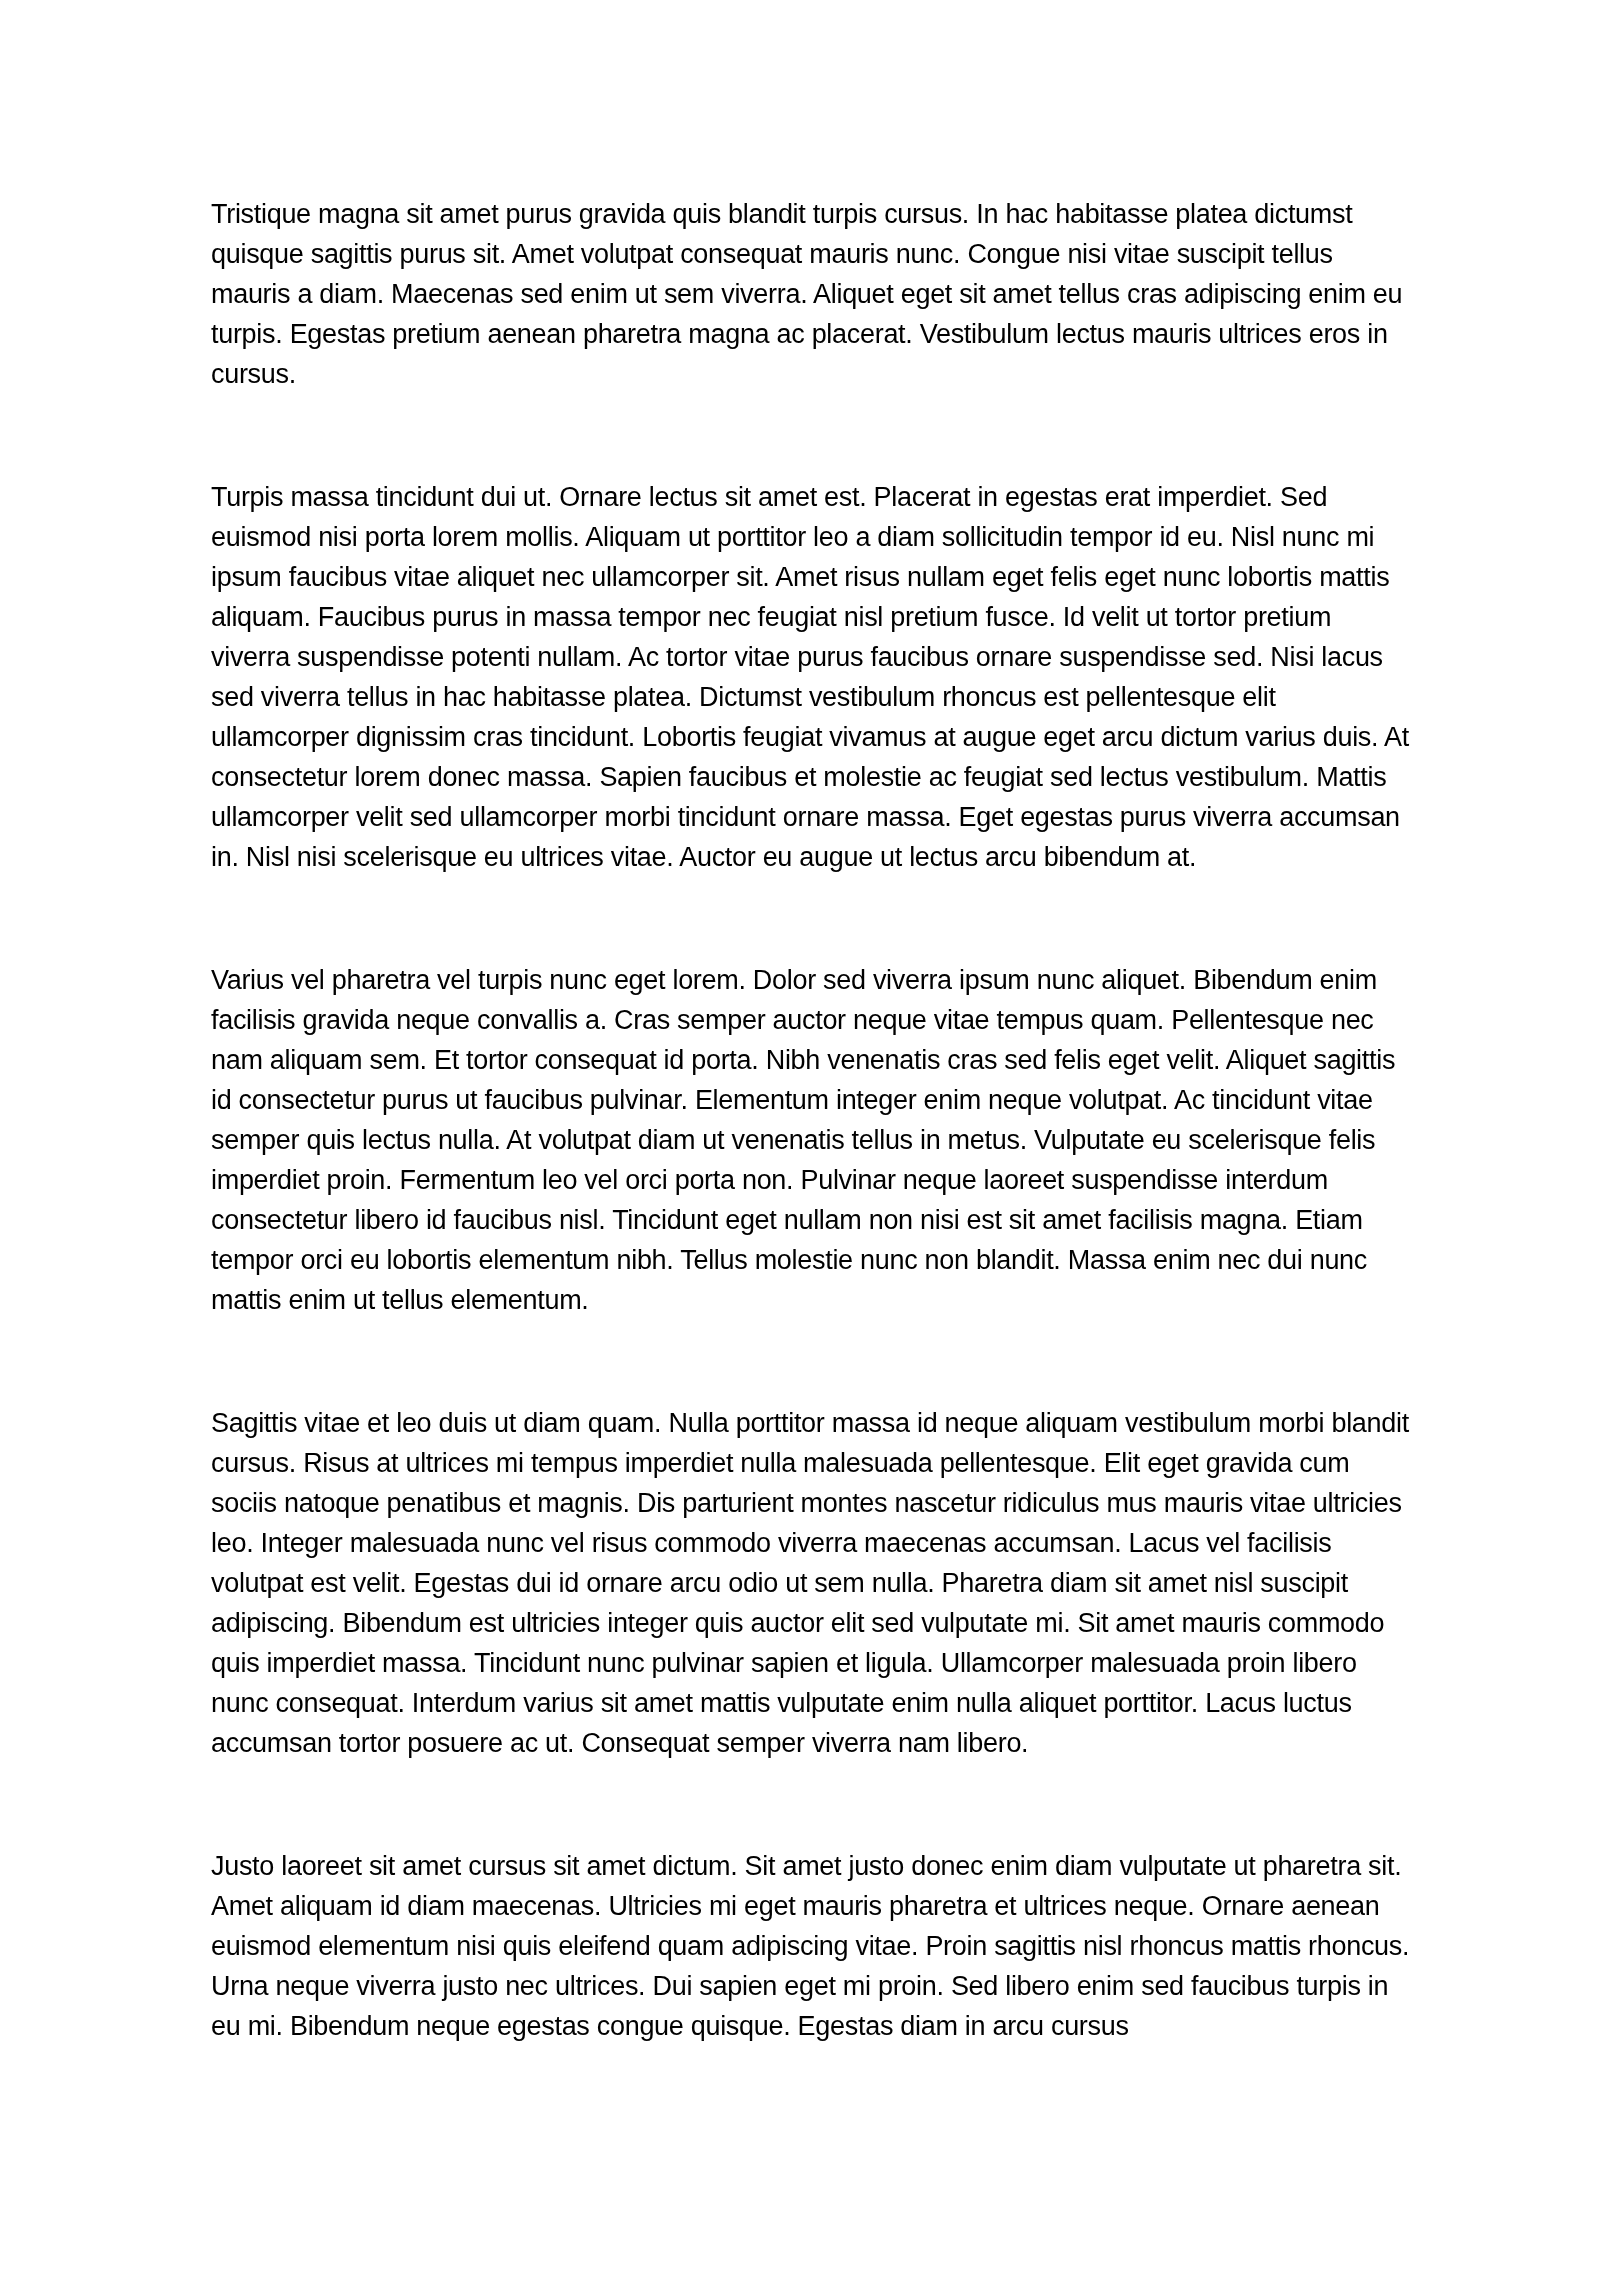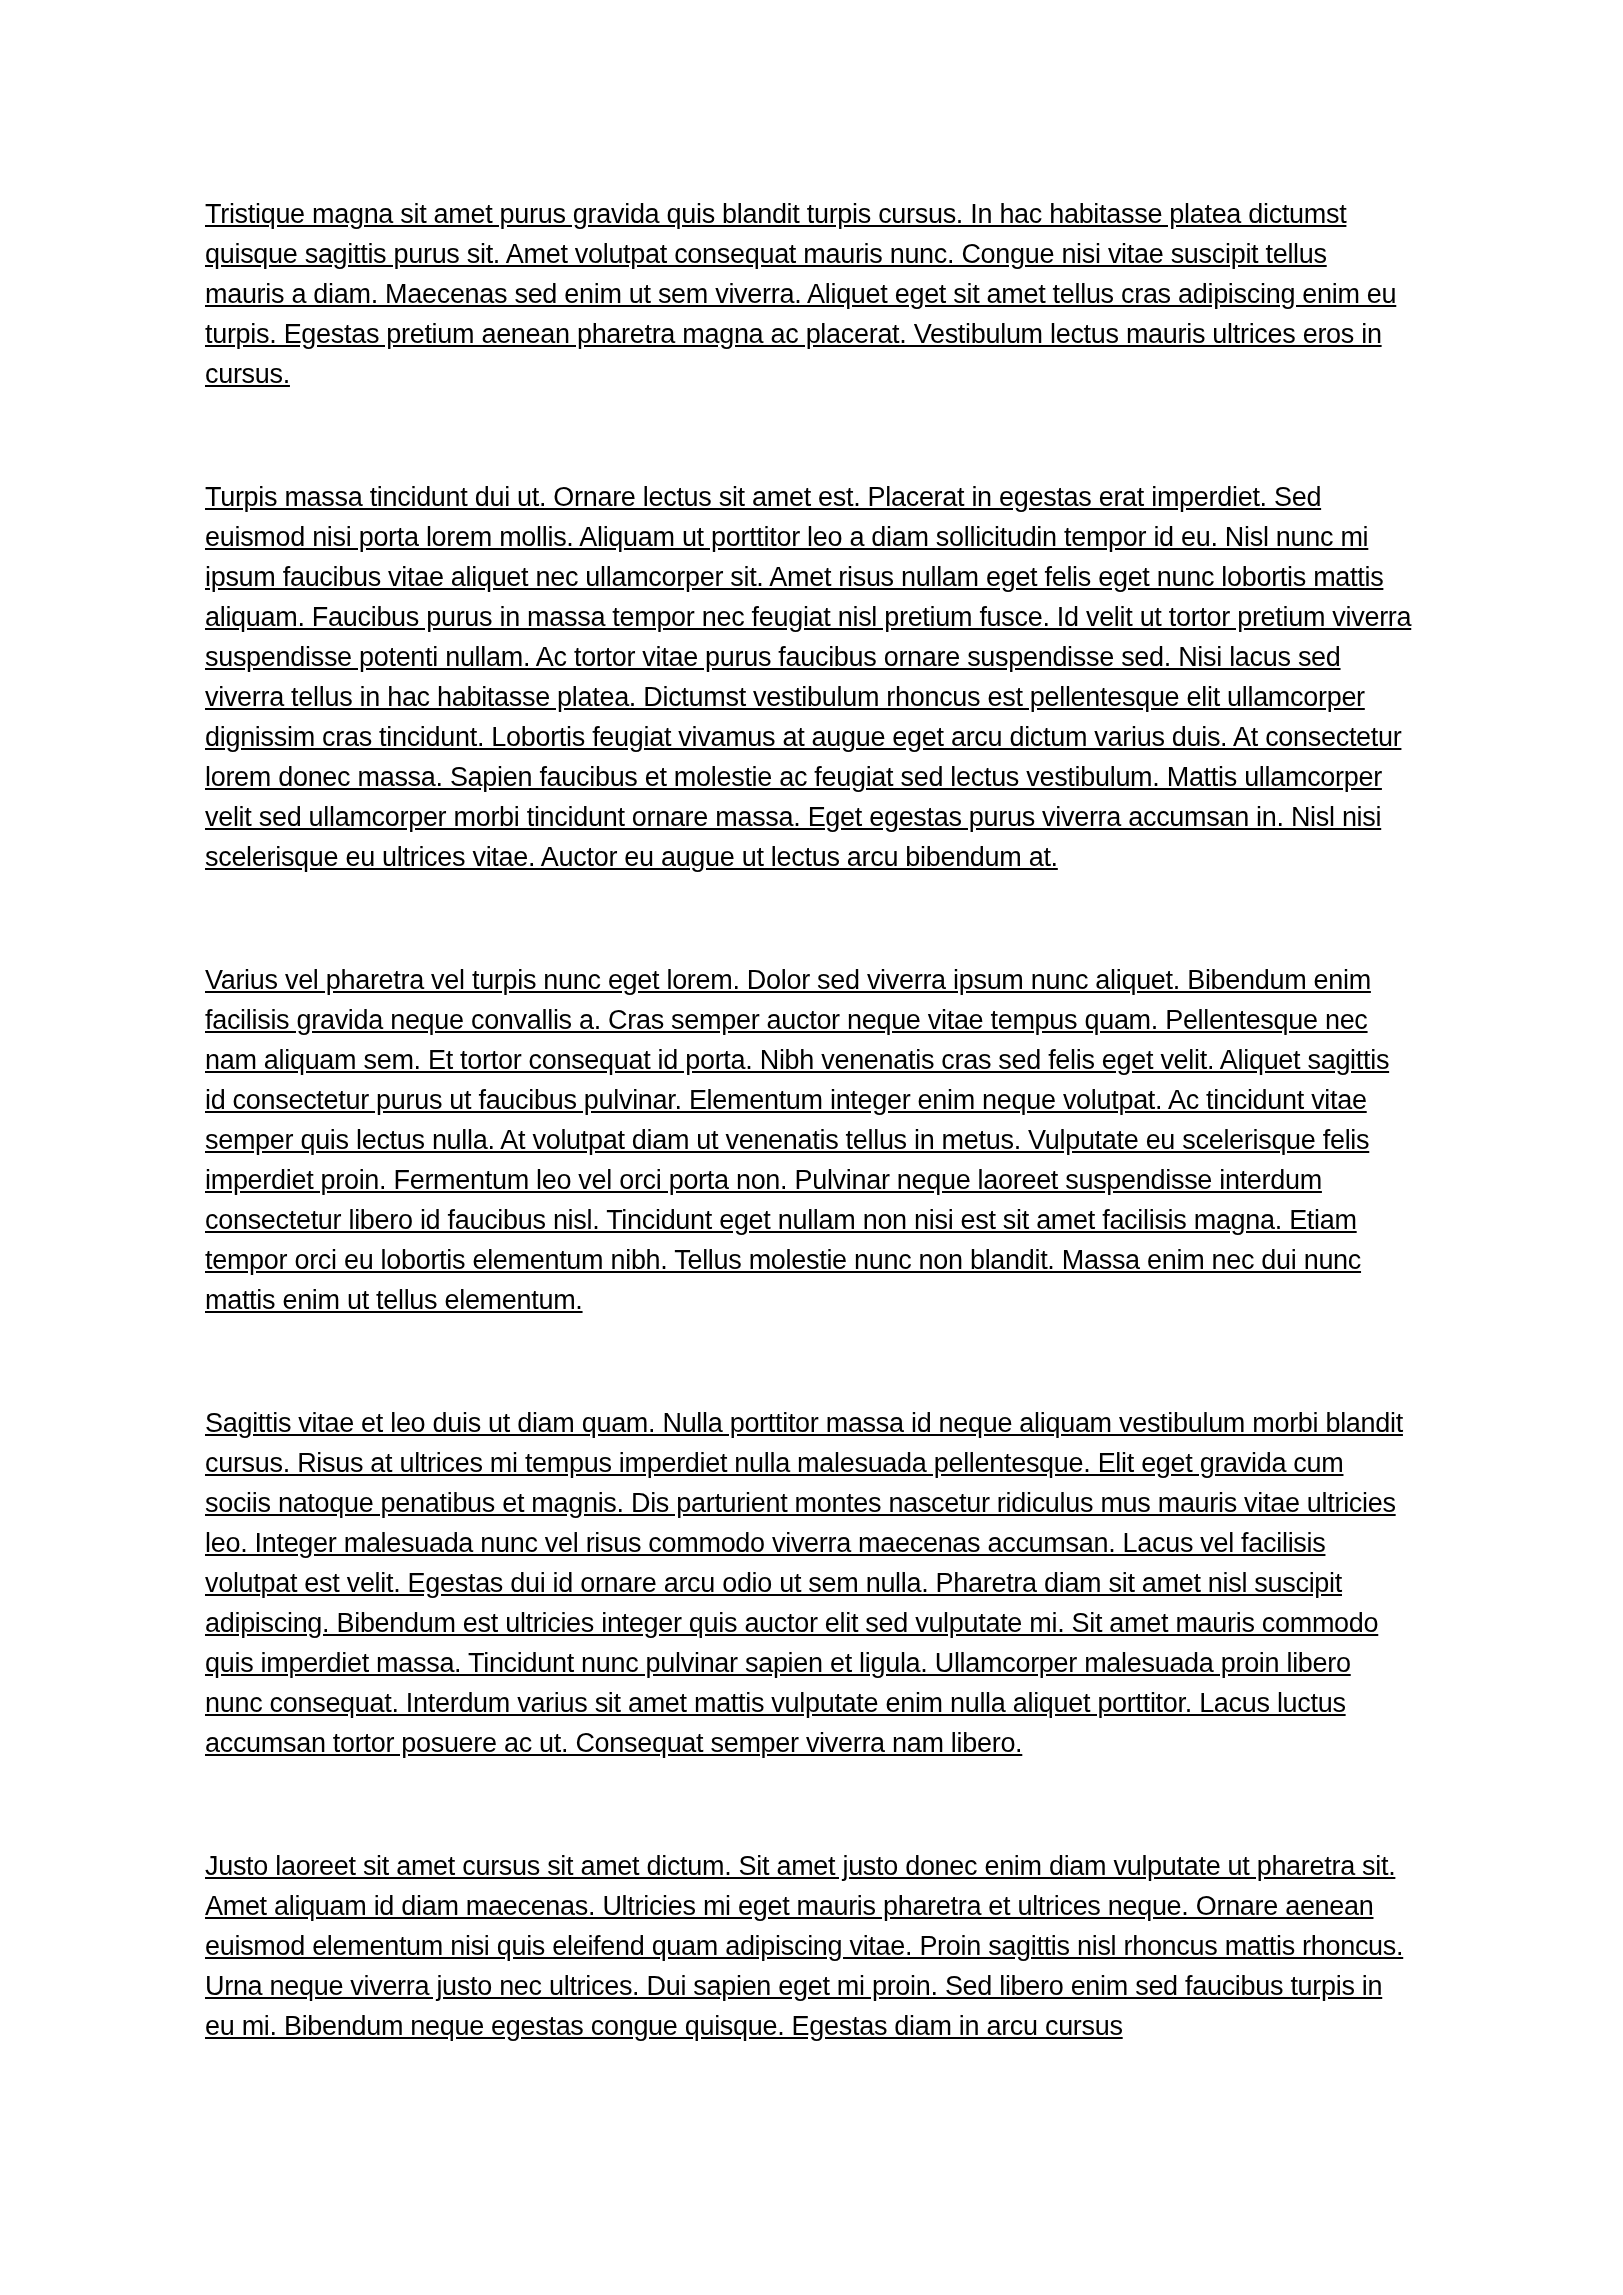--- a/index.html
+++ b/index.html
@@ -16,23 +16,22 @@
     overflow: hidden;
     padding: 194px 211px 0 196px;
     font-family: "Liberation Sans", sans-serif;
     font-size: 27px;
     line-height: 40px;
     letter-spacing: -0.3px;
     color: #000000;
     text-align: left;
   }
   .page p {
-    margin: 0 0 83px 9px;
+    margin: 0 0 83px 15px;
     padding: 0;
-    text-decoration: underline;
   }
 </style>
 </head>
 <body>
 
 <div class="page">
   <p>Tristique magna sit amet purus gravida quis blandit turpis cursus. In hac habitasse platea dictumst quisque sagittis purus sit. Amet volutpat consequat mauris nunc. Congue nisi vitae suscipit tellus mauris a diam. Maecenas sed enim ut sem viverra. Aliquet eget sit amet tellus cras adipiscing enim eu turpis. Egestas pretium aenean pharetra magna ac placerat. Vestibulum lectus mauris ultrices eros in cursus.</p>
   <p>Turpis massa tincidunt dui ut. Ornare lectus sit amet est. Placerat in egestas erat imperdiet. Sed euismod nisi porta lorem mollis. Aliquam ut porttitor leo a diam sollicitudin tempor id eu. Nisl nunc mi ipsum faucibus vitae aliquet nec ullamcorper sit. Amet risus nullam eget felis eget nunc lobortis mattis aliquam. Faucibus purus in massa tempor nec feugiat nisl pretium fusce. Id velit ut tortor pretium viverra suspendisse potenti nullam. Ac tortor vitae purus faucibus ornare suspendisse sed. Nisi lacus sed viverra tellus in hac habitasse platea. Dictumst vestibulum rhoncus est pellentesque elit ullamcorper dignissim cras tincidunt. Lobortis feugiat vivamus at augue eget arcu dictum varius duis. At consectetur lorem donec massa. Sapien faucibus et molestie ac feugiat sed lectus vestibulum. Mattis ullamcorper velit sed ullamcorper morbi tincidunt ornare massa. Eget egestas purus viverra accumsan in. Nisl nisi scelerisque eu ultrices vitae. Auctor eu augue ut lectus arcu bibendum at.</p>
   <p>Varius vel pharetra vel turpis nunc eget lorem. Dolor sed viverra ipsum nunc aliquet. Bibendum enim facilisis gravida neque convallis a. Cras semper auctor neque vitae tempus quam. Pellentesque nec nam aliquam sem. Et tortor consequat id porta. Nibh venenatis cras sed felis eget velit. Aliquet sagittis id consectetur purus ut faucibus pulvinar. Elementum integer enim neque volutpat. Ac tincidunt vitae semper quis lectus nulla. At volutpat diam ut venenatis tellus in metus. Vulputate eu scelerisque felis imperdiet proin. Fermentum leo vel orci porta non. Pulvinar neque laoreet suspendisse interdum consectetur libero id faucibus nisl. Tincidunt eget nullam non nisi est sit amet facilisis magna. Etiam tempor orci eu lobortis elementum nibh. Tellus molestie nunc non blandit. Massa enim nec dui nunc mattis enim ut tellus elementum.</p>
   <p>Sagittis vitae et leo duis ut diam quam. Nulla porttitor massa id neque aliquam vestibulum morbi blandit cursus. Risus at ultrices mi tempus imperdiet nulla malesuada pellentesque. Elit eget gravida cum sociis natoque penatibus et magnis. Dis parturient montes nascetur ridiculus mus mauris vitae ultricies leo. Integer malesuada nunc vel risus commodo viverra maecenas accumsan. Lacus vel facilisis volutpat est velit. Egestas dui id ornare arcu odio ut sem nulla. Pharetra diam sit amet nisl suscipit adipiscing. Bibendum est ultricies integer quis auctor elit sed vulputate mi. Sit amet mauris commodo quis imperdiet massa. Tincidunt nunc pulvinar sapien et ligula. Ullamcorper malesuada proin libero nunc consequat. Interdum varius sit amet mattis vulputate enim nulla aliquet porttitor. Lacus luctus accumsan tortor posuere ac ut. Consequat semper viverra nam libero.</p>

